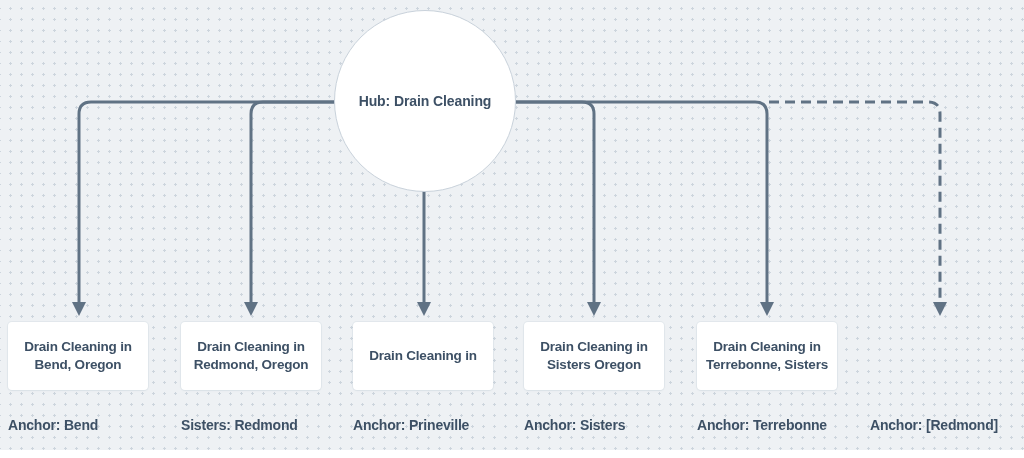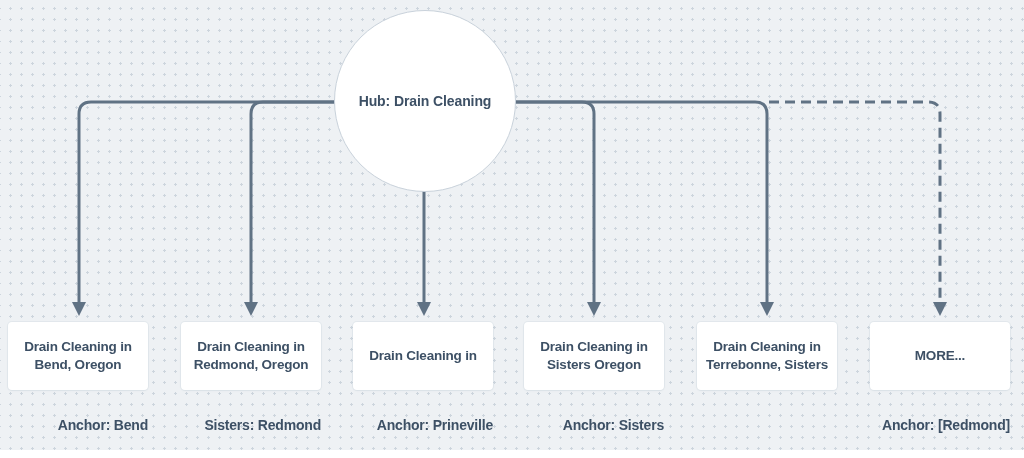--- a/index.html
+++ b/index.html
@@ -60,21 +60,21 @@
     font-size: 13.5px;
     font-weight: 700;
     letter-spacing: -0.2px;
     line-height: 18px;
   }
 
   .anchor-label {
     position: absolute;
     top: 417px;
     width: 140px;
-    text-align: right;
+    text-align: left;
     color: #3d5065;
     font-size: 14px;
     font-weight: 700;
     letter-spacing: -0.2px;
   }
 
   .n0 { left: 8px; }
   .n1 { left: 181px; }
   .n2 { left: 353px; }
   .n3 { left: 524px; }
@@ -130,26 +130,23 @@
     <div>Drain Cleaning in</div>
   </div>
   <div class="node n3">
     <div>Drain Cleaning in</div>
     <div>Sisters Oregon</div>
   </div>
   <div class="node n4">
     <div>Drain Cleaning in</div>
     <div>Terrebonne, Sisters</div>
   </div>
-  <div class="node n5">
-    <div>MORE...</div>
-    <div></div>
-  </div>
 
   <div class="anchor-label n0">Anchor: Bend</div>
   <div class="anchor-label n1">Sisters: Redmond</div>
   <div class="anchor-label n2">Anchor: Prineville</div>
   <div class="anchor-label n3">Anchor: Sisters</div>
+  <div class="anchor-label n4">Anchor: Terrebonne</div>
   <div class="anchor-label n5">Anchor: [Redmond]</div>
 
   <div class="bottom-strip"></div>
 
 </div>
 
 </body></html>

